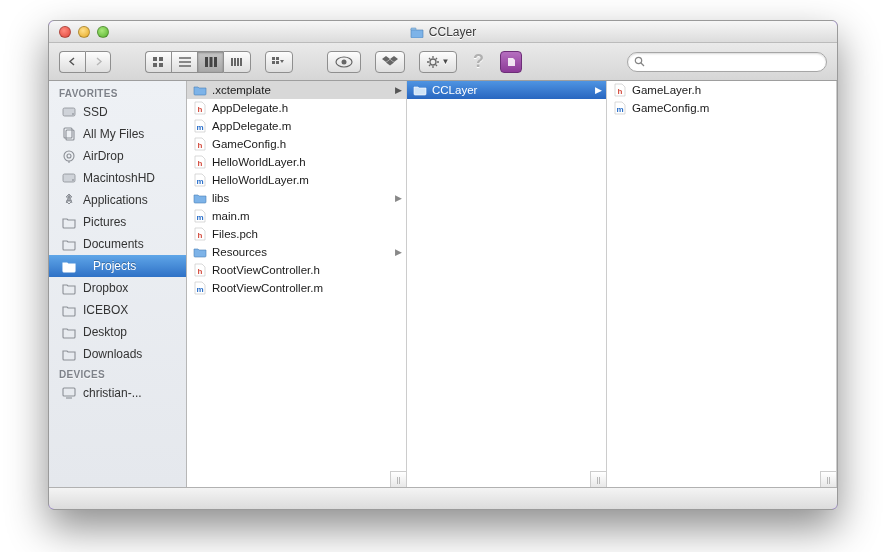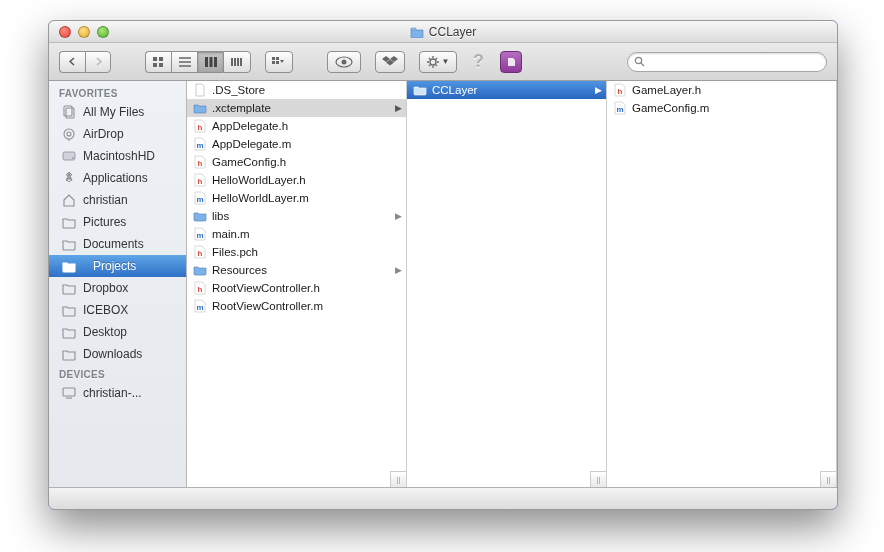--- a/index.html
+++ b/index.html
@@ -180,20 +180,29 @@
       </div>
     </div>
   </div>
 
   <div class="body">
     <div class="sidebar" id="sidebar">
         <div class="sb-header">FAVORITES</div>
         <div class="sb-item">
           <span class="sb-icon">
             <svg width="16" height="16" viewBox="0 0 16 16">
+              <rect x="2" y="4" width="12" height="8" rx="1.5" fill="#cfd3d9" stroke="#8b8f96" stroke-width="0.8"></rect>
+              <circle cx="12" cy="10" r="0.8" fill="#7a7e85"></circle>
+            </svg>
+          </span>
+          <span>SSD</span>
+        </div>
+        <div class="sb-item">
+          <span class="sb-icon">
+            <svg width="16" height="16" viewBox="0 0 16 16">
               <rect x="3" y="2" width="8" height="10" rx="1" fill="none" stroke="#8b8f96" stroke-width="1.1"></rect>
               <rect x="5" y="4" width="8" height="10" rx="1" fill="none" stroke="#8b8f96" stroke-width="1.1"></rect>
             </svg>
           </span>
           <span>All My Files</span>
         </div>
         <div class="sb-item">
           <span class="sb-icon">
             <svg width="16" height="16" viewBox="0 0 16 16">
               <circle cx="8" cy="8" r="5" fill="none" stroke="#8b8f96" stroke-width="1.1"></circle>
@@ -216,28 +225,20 @@
           <span class="sb-icon">
             <svg width="16" height="16" viewBox="0 0 16 16">
               <path d="M8 2 L5 5 L8 5 L8 9 L5 9 L8 12 L11 9 L8 9 L8 5 L11 5 Z" fill="none" stroke="#8b8f96" stroke-width="1"></path>
               <text x="8" y="11" font-size="10" text-anchor="middle" fill="#8b8f96" font-family="serif">A</text>
             </svg>
           </span>
           <span>Applications</span>
         </div>
         <div class="sb-item">
           <span class="sb-icon">
-            <svg width="16" height="16" viewBox="0 0 16 16">
-              <path d="M3 8 L8 3 L13 8 L13 14 L3 14 Z" fill="none" stroke="#8b8f96" stroke-width="1.1"></path>
-            </svg>
-          </span>
-          <span>christian</span>
-        </div>
-        <div class="sb-item">
-          <span class="sb-icon">
             <svg width="16" height="14" viewBox="0 0 16 14">
               <path d="M2 4 h4 l1 1 h7 v7 a1 1 0 0 1 -1 1 H3 a1 1 0 0 1 -1 -1 Z" fill="none" stroke="#8b8f96" stroke-width="1.1"></path>
             </svg>
           </span>
           <span>Pictures</span>
         </div>
         <div class="sb-item">
           <span class="sb-icon">
             <svg width="16" height="14" viewBox="0 0 16 14">
               <path d="M2 4 h4 l1 1 h7 v7 a1 1 0 0 1 -1 1 H3 a1 1 0 0 1 -1 -1 Z" fill="none" stroke="#8b8f96" stroke-width="1.1"></path>
@@ -291,28 +292,20 @@
             <svg width="16" height="14" viewBox="0 0 16 14">
               <rect x="2" y="2" width="12" height="8" rx="1" fill="none" stroke="#8b8f96" stroke-width="1.1"></rect>
               <line x1="5" y1="12" x2="11" y2="12" stroke="#8b8f96" stroke-width="1.1"></line>
             </svg>
           </span>
           <span>christian-...</span>
         </div>
       </div>
     <div class="columns" id="columns" style="position: relative;">
         <div class="col c1" style="position: relative;">
-          <div class="row">
-            <span class="fi">
-              <svg width="12" height="14" viewBox="0 0 12 14">
-                <path d="M2 1 h6 l2 2 v10 h-8 Z" fill="#fff" stroke="#bdbdbd" stroke-width="0.8"></path>
-              </svg>
-            </span>
-            <span>.DS_Store</span>
-          </div>
           <div class="row sel-gray">
             <span class="fi">
               <svg width="14" height="12" viewBox="0 0 14 12">
                 <path d="M1 3 h4 l1 1 h7 v6 a1 1 0 0 1 -1 1 H2 a1 1 0 0 1 -1 -1 Z" fill="#7db3e8" stroke="#4a80b5" stroke-width="0.6"></path>
               </svg>
             </span>
             <span>.xctemplate</span>
             <span class="arrow">▶</span>
           </div>
           <div class="row">

